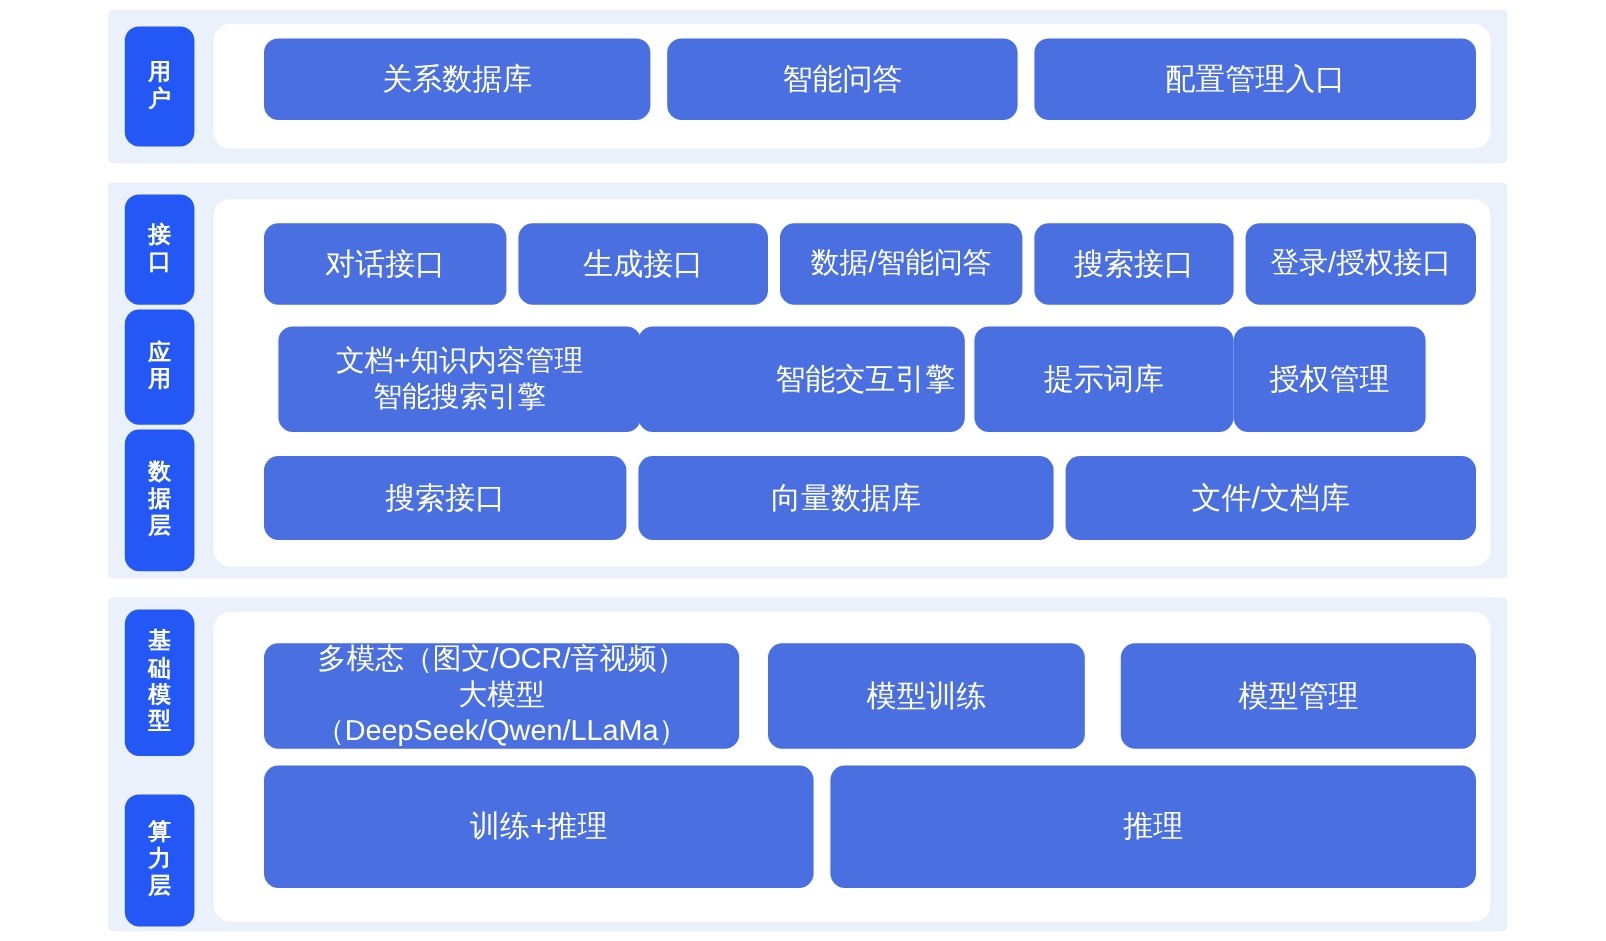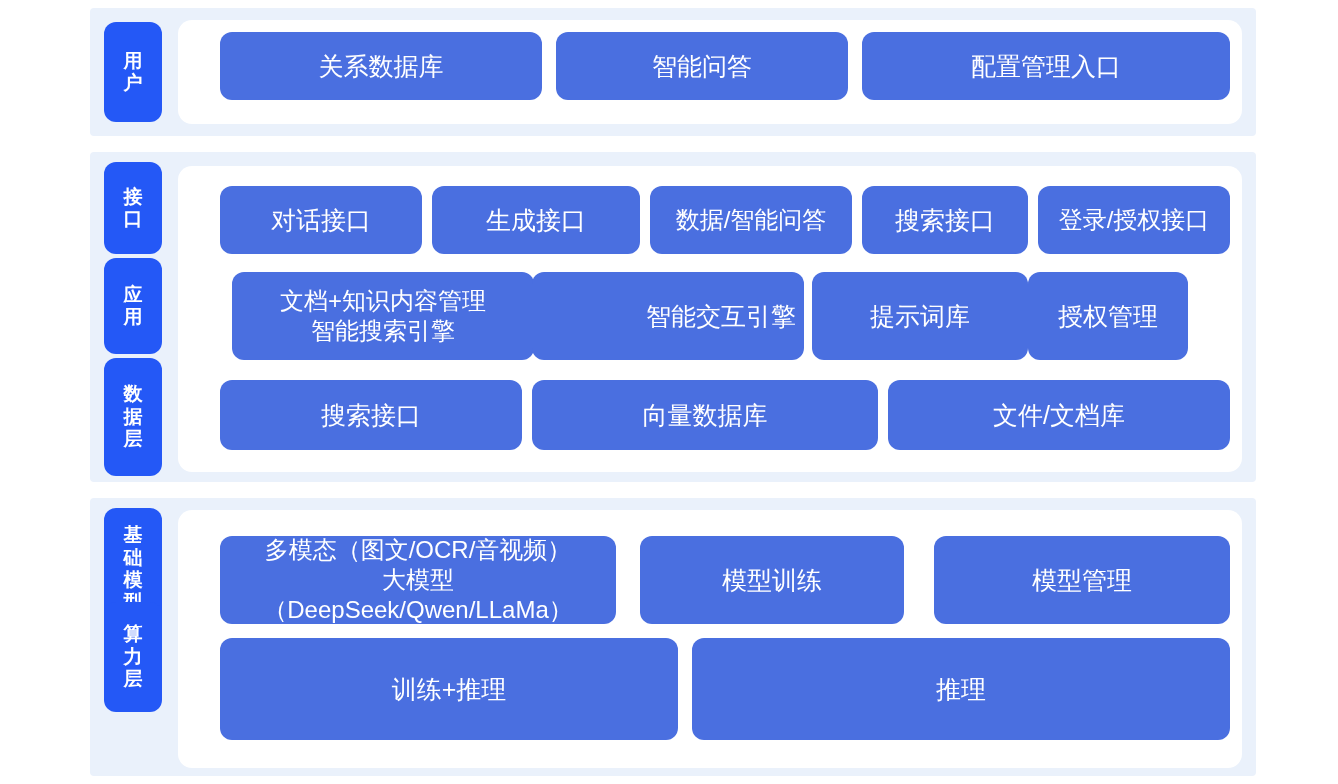--- a/index.html
+++ b/index.html
@@ -169,21 +169,21 @@
   </div>
   <div class="box" style="left:888px; top:380px; width:342px; height:70px;">
     <span class="box-label">文件/文档库</span>
   </div>
 
   <div class="band" style="top:498px; height:278px;"></div>
 
   <div class="sidetab" style="top:508px; height:122px;">
     <span class="sidetab-label">基础模型</span>
   </div>
-  <div class="sidetab" style="top:602px; height:110px;">
+  <div class="sidetab" style="top:662px; height:110px;">
     <span class="sidetab-label">算力层</span>
   </div>
 
   <div class="panel" style="top:510px; height:258px;"></div>
 
   <div class="box" style="left:220px; top:536px; width:396px; height:88px;">
     <span class="box-label multiline">多模态（图文/OCR/音视频）
 大模型（DeepSeek/Qwen/LLaMa）</span>
   </div>
   <div class="box" style="left:640px; top:536px; width:264px; height:88px;">

